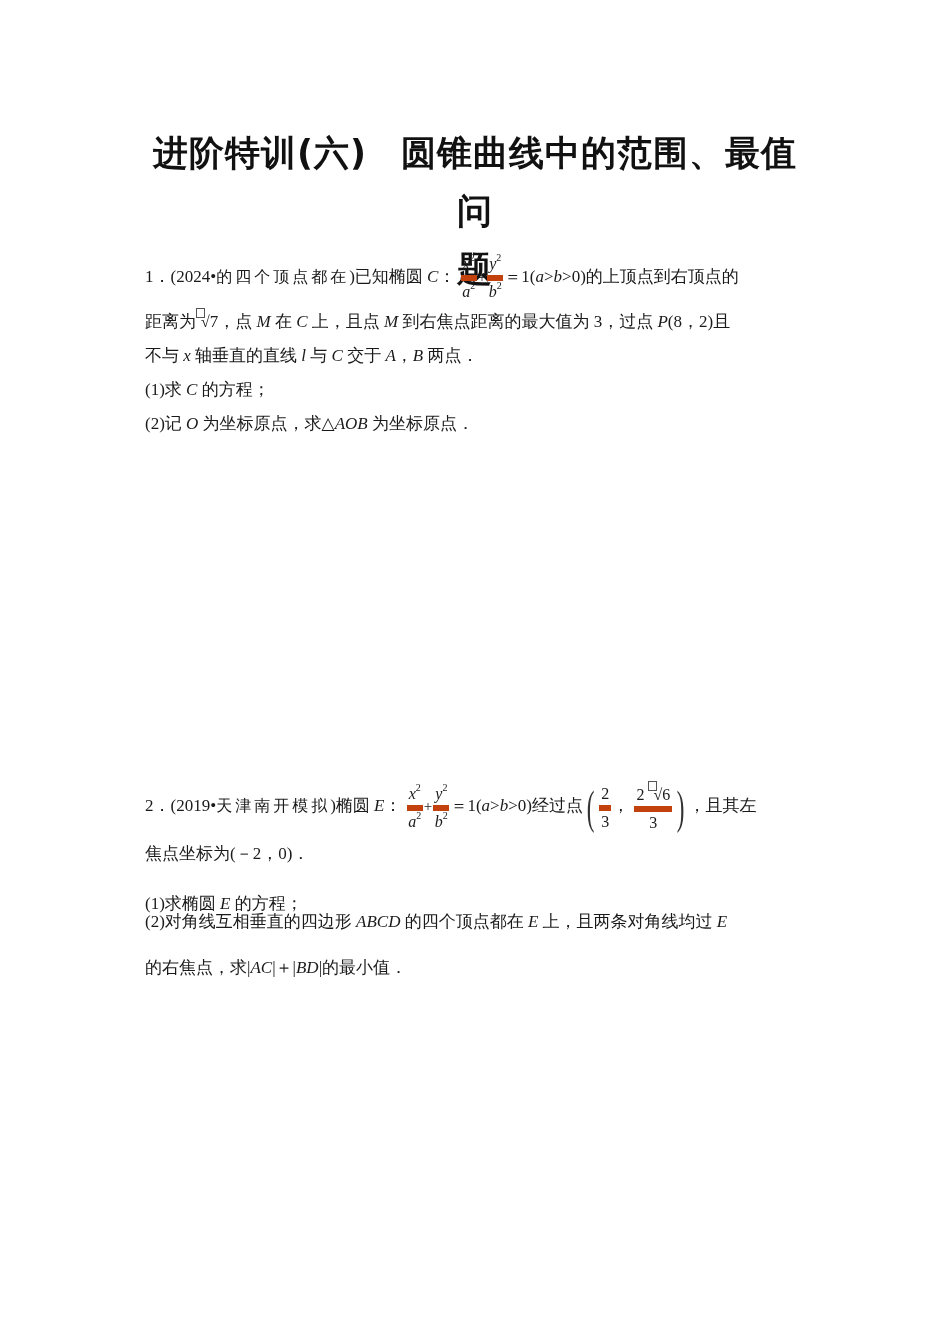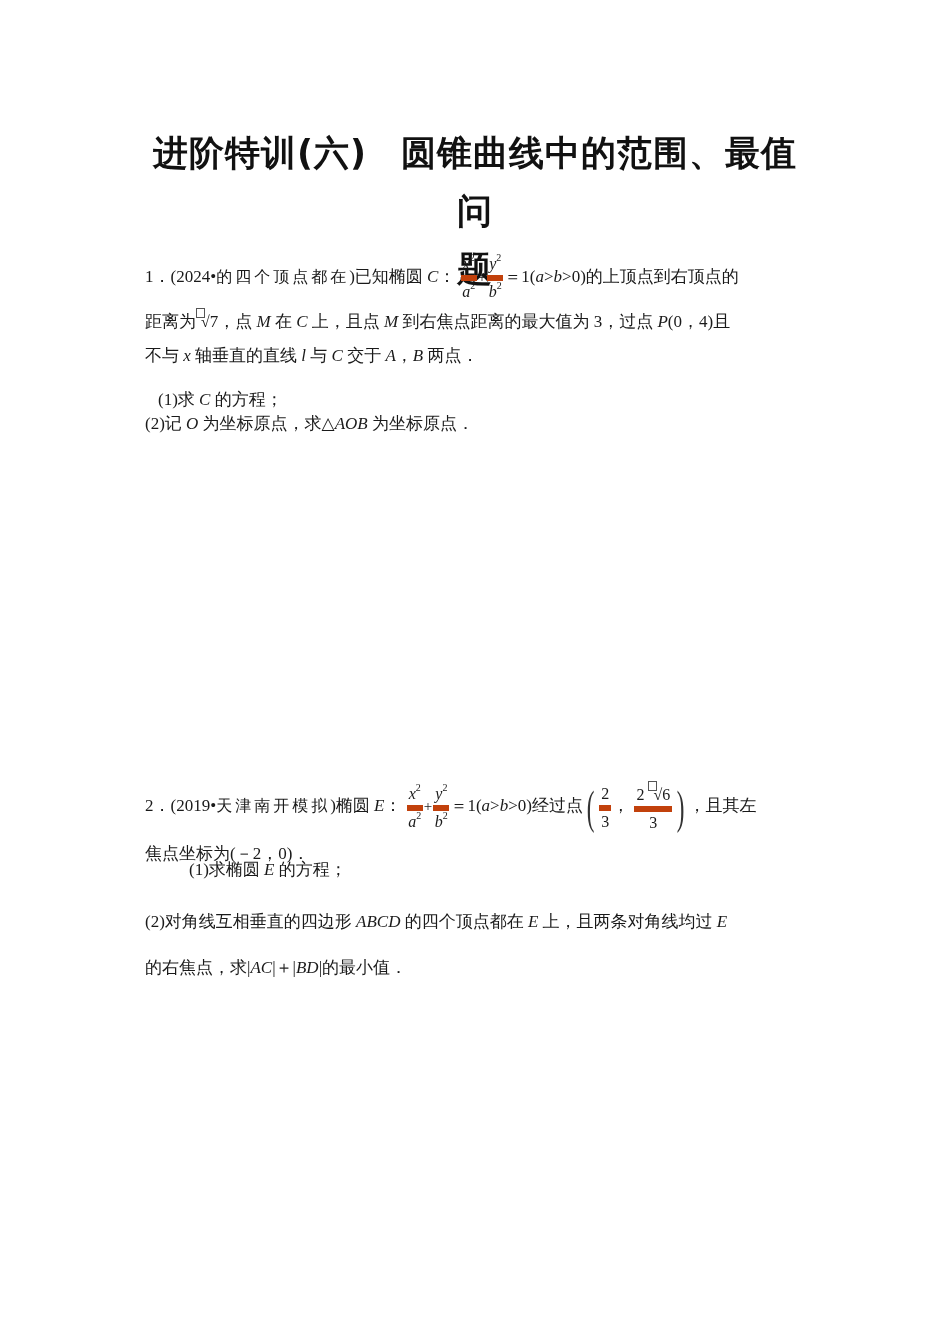--- a/index.html
+++ b/index.html
@@ -31,42 +31,42 @@
   </div>
   <div>题</div>
 </div>
 
 <div class="problem" style="top:255px;">
   <div class="line" style="top:0; height:40px; line-height:40px; top:-2px;">
     <span>1．</span><span>(2024</span><span>•</span><span class="src">的四个顶点都在</span><span>)</span><span>已知椭圆 </span><i class="v">C</i><span>：</span>
     <span class="frac"><span class="num"><i class="v">x</i><sup>2</sup></span><span class="den"><i class="v">a</i><sup>2</sup></span></span><span class="plus">+</span><span class="frac"><span class="num"><i class="v">y</i><sup>2</sup></span><span class="den"><i class="v">b</i><sup>2</sup></span></span><span>＝1(</span><i class="v">a</i><span>&gt;</span><i class="v">b</i><span>&gt;0)</span><span>的上顶点到右顶点的</span>
   </div>
   <div class="line" style="top:50px;">
-    <span>距离为</span><span class="radical"><span class="rootbox"></span>√</span><span>7</span><span>，点 </span><i class="v">M</i><span> 在 </span><i class="v">C</i><span> 上，且点 </span><i class="v">M</i><span> 到右焦点距离的最大值为 3，过点 </span><i class="v">P</i><span>(0，4)且</span>
+    <span>距离为</span><span class="radical"><span class="rootbox"></span>√</span><span>7</span><span>，点 </span><i class="v">M</i><span> 在 </span><i class="v">C</i><span> 上，且点 </span><i class="v">M</i><span> 到右焦点距离的最大值为 3，过点 </span><i class="v">P</i><span>(8，2)且</span>
   </div>
   <div class="line" style="top:84px;text-align:center;">
     <span>不与 </span><i class="v">x</i><span> 轴垂直的直线 </span><i class="v">l</i><span> 与 </span><i class="v">C</i><span> 交于 </span><i class="v">A</i><span>，</span><i class="v">B</i><span> 两点．</span>
   </div>
-  <div class="line" style="top:128px;margin-left:13px;">
+  <div class="line" style="top:118px;">
     <span>(1)求 </span><i class="v">C</i><span> 的方程；</span>
   </div>
   <div class="line" style="top:152px;">
     <span>(2)记 </span><i class="v">O</i><span> 为坐标原点，求△</span><i class="v">AOB</i><span> 为坐标原点．</span>
   </div>
 </div>
 
 <div class="problem" style="top:785px;">
   <div class="line" style="top:-4px; height:48px; line-height:48px;">
     <span>2．</span><span>(2019</span><span>•</span><span class="src">天津南开模拟</span><span>)</span><span>椭圆 </span><i class="v">E</i><span>：</span>
     <span class="frac"><span class="num"><i class="v">x</i><sup>2</sup></span><span class="den"><i class="v">a</i><sup>2</sup></span></span><span class="plus">+</span><span class="frac"><span class="num"><i class="v">y</i><sup>2</sup></span><span class="den"><i class="v">b</i><sup>2</sup></span></span><span>＝1(</span><i class="v">a</i><span>&gt;</span><i class="v">b</i><span>&gt;0)</span><span>经过点</span><span class="bigparen">(</span><span class="frac"><span class="num">2</span><span class="den">3</span></span><span>，</span>&nbsp;<span class="frac"><span class="num"><span>2</span>&nbsp;<span class="radical"><span class="rootbox"></span>√</span><span>6</span></span><span class="den">3</span></span><span class="bigparen">)</span><span>，且其左</span>
   </div>
   <div class="line" style="top:52px;">
     <span>焦点坐标为(－2，0)．</span>
   </div>
-  <div class="line" style="top:68px;margin-left:44px;">
+  <div class="line" style="top:102px;">
     <span>(1)求椭圆 </span><i class="v">E</i><span> 的方程；</span>
   </div>
   <div class="line" style="top:120px;">
     <span>(2)对角线互相垂直的四边形 </span><i class="v">ABCD</i><span> 的四个顶点都在 </span><i class="v">E</i><span> 上，且两条对角线均过 </span><i class="v">E</i>
   </div>
   <div class="line" style="top:154px;margin-top:12px;">
     <span>的右焦点，求|</span><i class="v">AC</i><span>|＋|</span><i class="v">BD</i><span>|的最小值．</span>
   </div>
 </div>
 

